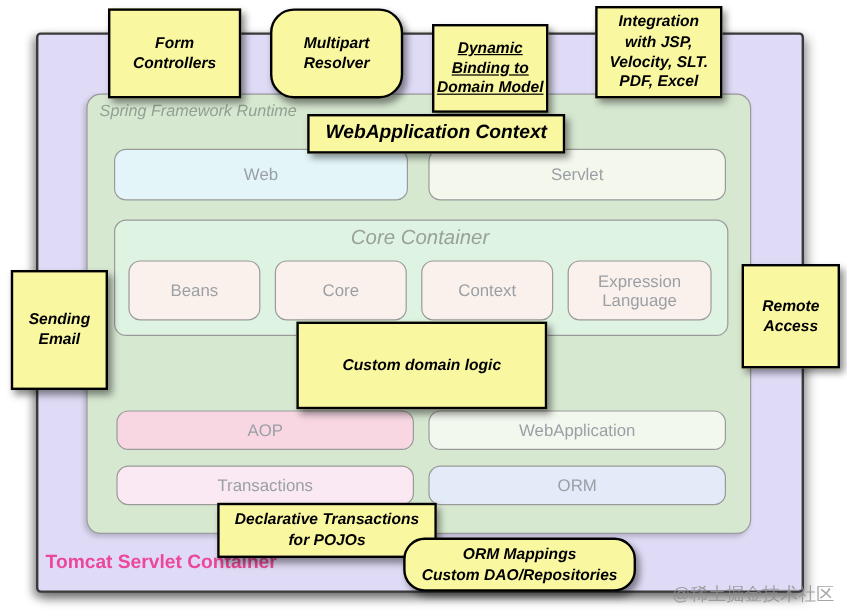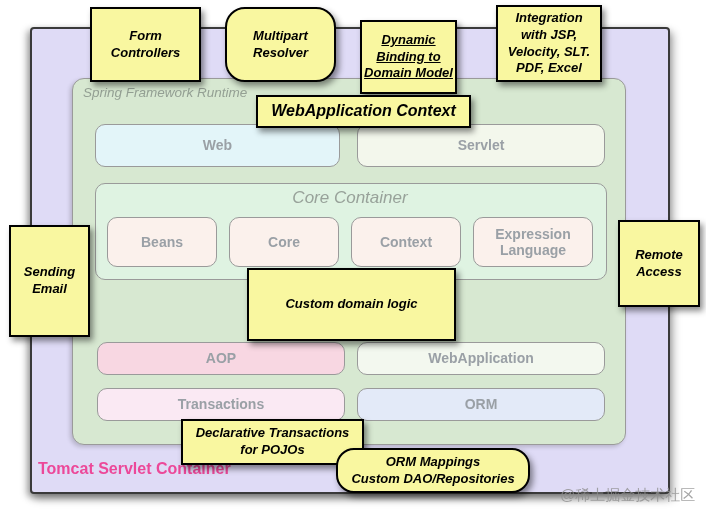--- a/index.html
+++ b/index.html
@@ -38,21 +38,21 @@
   }
   .core-label {
     position:absolute; left:95px; top:188px; width:510px; text-align:center;
     font-style:italic; font-size:17px; color:#98a29a; z-index:4;
   }
   
   .block {
     position:absolute; z-index:4;
     border:1.5px solid #9a9a9a; border-radius:10px;
     display:flex; align-items:center; justify-content:center;
-    font-weight:bold; font-size:14px; color:#9aa0a6;
+    font-weight:normal; font-size:14px; color:#9aa0a6;
     text-align:center; white-space:pre-line; line-height:1.15;
     box-sizing:border-box;
   }
   .web  { left:95px;  top:124px; width:245px; height:43px; background:#e3f5f9; }
   .servlet { left:357px; top:124px; width:248px; height:43px; background:#f3f7ec; }
   .beans { left:107px; top:217px; width:110px; height:50px; background:#fbf1ec; }
   .core  { left:229px; top:217px; width:110px; height:50px; background:#fbf1ec; }
   .context { left:351px; top:217px; width:110px; height:50px; background:#fbf1ec; }
   .expression { left:473px; top:217px; width:120px; height:50px; background:#fbf1ec; }
   .aop { left:97px; top:342px; width:248px; height:33px; background:#f8d7e2; }
@@ -67,21 +67,21 @@
     display:flex; align-items:center; justify-content:center;
     text-align:center; white-space:pre-line;
     font-weight:bold; font-style:italic; font-size:13px; line-height:1.3;
     color:#000; box-sizing:border-box; padding:2px;
   }
   .n-form { left:90px;  top:7px;   width:111px; height:75px; }
   .n-multipart { left:225px; top:7px; width:111px; height:75px;border-radius:20px; }
   .n-dynamic { left:360px; top:20px; width:97px; height:74px;text-decoration:underline; }
   .n-integration { left:496px; top:5px; width:106px; height:77px; }
   .n-webapp { left:256px; top:95px; width:215px; height:33px; font-size:16px; }
-  .n-email { left:9px; top:225px; width:81px; height:112px; }
+  .n-email { left:9px; top:225px; width:81px; height:100px; }
   .n-remote { left:618px; top:220px; width:82px; height:87px; }
   .n-custom { left:247px; top:268px; width:209px; height:73px; }
   .n-declarative { left:181px; top:419px; width:183px; height:46px; }
   .n-ormmap { left:336px; top:448px; width:194px; height:45px;border-radius:18px; }
   
   .watermark {
     position:absolute; left:560px; top:486px; z-index:20;
     font-size:15px; color:#8f8f8f; opacity:0.8;
   }
 </style>

